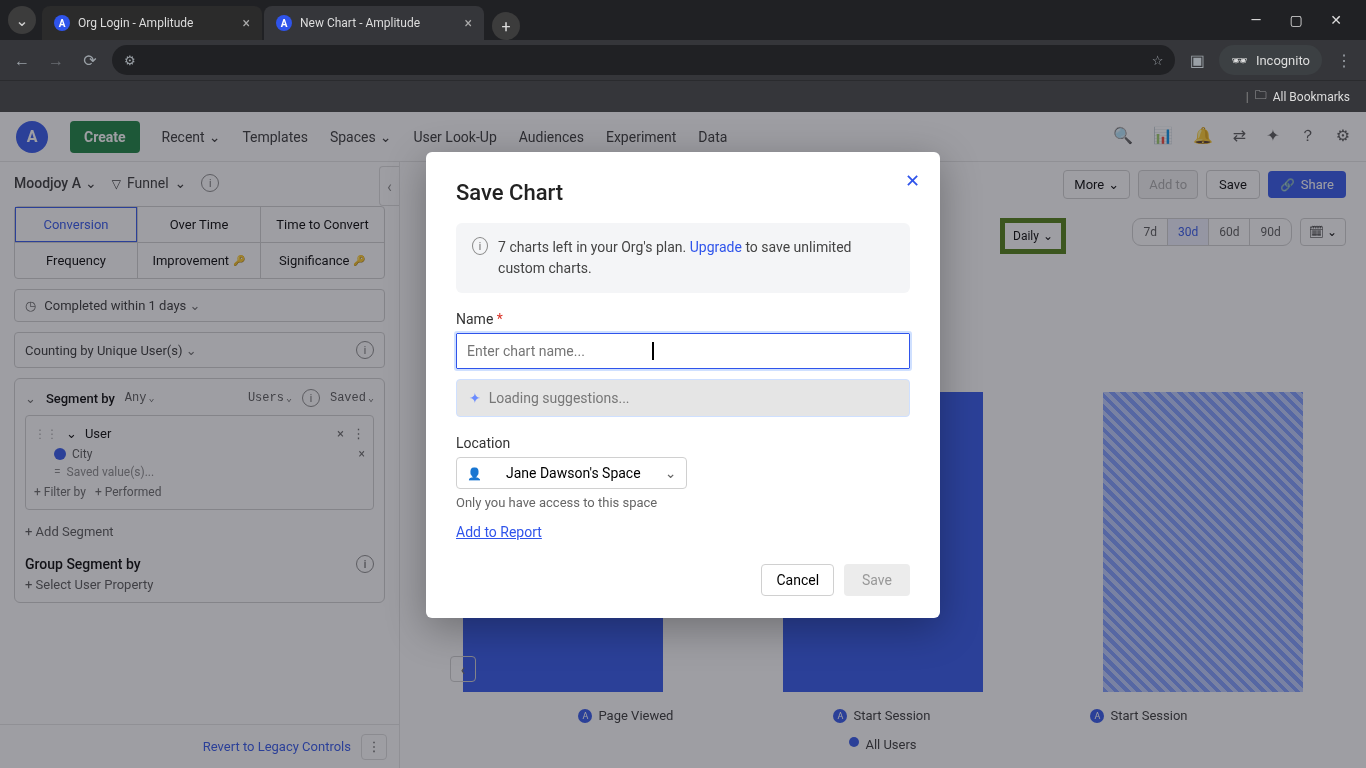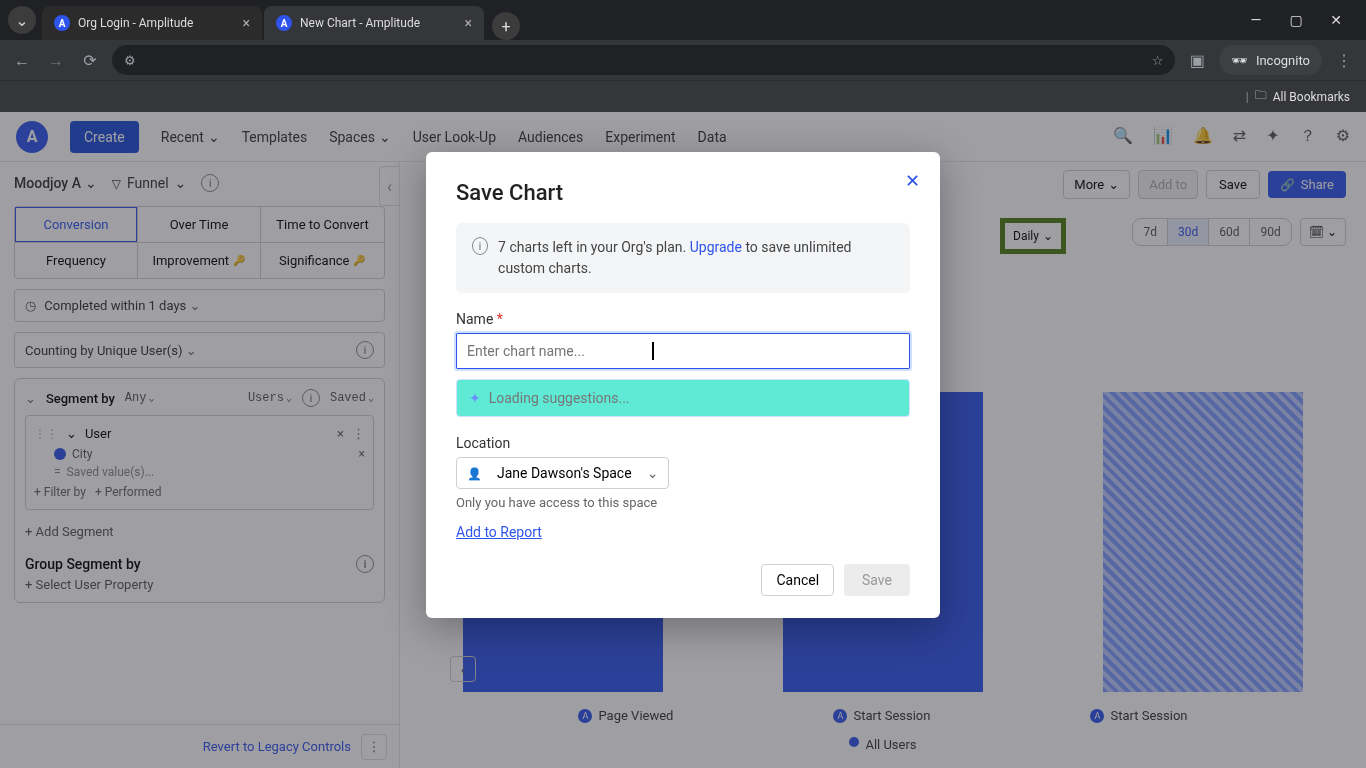--- a/index.html
+++ b/index.html
@@ -24,21 +24,21 @@
 .url-pill { flex:1; height:30px; background:#202124; border-radius:16px; display:flex; align-items:center; padding:0 12px; gap:10px; color:#ccc; font-size:13px; }
 .url-pill .site { color:#9aa0a6; }
 .url-pill .right { margin-left:auto; display:flex; gap:10px; color:#9aa0a6; }
 .incog { background:#3c4043; border-radius:16px; height:30px; display:flex; align-items:center; padding:0 12px; color:#ddd; font-size:13px; gap:8px; }
 .bmkbar { height:32px; background:#35363a; display:flex; align-items:center; justify-content:flex-end; padding:0 16px; color:#ddd; font-size:12px; gap:6px; border-top:1px solid #2a2b2e; }
 
 
 .app { position:absolute; top:112px; left:0; right:0; bottom:0; background:#fff; }
 .topnav { height:50px; border-bottom:1px solid #e5e5e5; display:flex; align-items:center; padding:0 16px; gap:22px; font-size:14px; color:#333; }
 .brand { width:32px; height:32px; border-radius:50%; background:#2f54eb; color:#fff; display:flex; align-items:center; justify-content:center; font-weight:bold; font-size:16px;}
-.btn-create { background:#1d4ed8; color:#fff; border:none; padding:8px 14px; border-radius:4px; font-size:14px; }
+.btn-create { background:#15803d; color:#fff; border:none; padding:8px 14px; border-radius:4px; font-size:14px;font-weight:bold; }
 .nav-item { display:flex; align-items:center; gap:4px; color:#333; }
 .topnav .rt { margin-left:auto; display:flex; gap:20px; color:#555; }
 .rt span { font-size:16px; }
 
 .body { display:flex; height:calc(100% - 50px); }
 .sidebar { width:400px; border-right:1px solid #e5e5e5; padding:12px 14px; overflow:hidden; position:relative; }
 .sb-head { display:flex; align-items:center; gap:14px; font-size:14px; color:#333; margin-bottom:14px; }
 .sb-head .org { font-weight:500; display:flex; align-items:center; gap:4px; }
 .sb-head .ftype { display:flex; align-items:center; gap:6px; border:1px solid transparent; }
 .funnel-ico::before { content:"▽"; font-size:12px; }
@@ -116,23 +116,23 @@
 
 .scrim { position:absolute; inset:0; background:rgba(40,40,50,.45); }
 .modal { position:absolute; top:40px; left:50%; transform:translateX(-50%); width:514px; background:#fff; border-radius:6px; box-shadow:0 10px 40px rgba(0,0,0,.3); padding:28px 30px 22px; }
 .modal h2 { font-size:22px; font-weight:500; color:#222; margin-bottom:18px;}
 .modal .close { position:absolute; top:18px; right:20px; color:#2f54eb; font-size:18px; cursor:pointer;}
 .notice { background:#f4f5f7; border-radius:6px; padding:14px 16px; display:flex; gap:10px; font-size:14px; color:#444; margin-bottom:18px; line-height:1.5;}
 .notice a{color:#2f54eb; text-decoration:none;}
 .flabel { font-size:14px; color:#333; margin-bottom:6px;}
 .flabel .req{color:#d93025;}
 .txt { width:100%; border:1px solid #2f54eb; outline:2px solid #cfe0ff; border-radius:1px; padding:9px 10px; font-size:14px; color:#888; margin-bottom:10px;}
-.sugg { background:#5eead4; border:1px solid #cfe0ff; border-radius:4px; padding:10px 12px; font-size:14px; color:#777; display:flex; align-items:center; gap:8px; margin-bottom:18px;}
+.sugg { background:#e5e5e5; border:1px solid #cfe0ff; border-radius:4px; padding:10px 12px; font-size:14px; color:#777; display:flex; align-items:center; gap:8px; margin-bottom:18px;}
 .sugg .spark::before{content:"✦"; color:#6b8cff;}
-.loc-sel { display:inline-flex; align-items:center; gap:15px; border:1px solid #d0d0d0; border-radius:4px; padding:7px 10px; font-size:14px; margin-bottom:6px;}
+.loc-sel { display:inline-flex; align-items:center; gap:24px; border:1px solid #d0d0d0; border-radius:4px; padding:7px 10px; font-size:14px; margin-bottom:6px;}
 .loc-sel .pers::before{content:"👤"; font-size:12px;}
 .loc-sel .dd::after{content:" ⌄"; color:#666;}
 .hint { font-size:13px; color:#666; margin-bottom:12px;}
 .addrep { color:#2f54eb; font-size:14px; margin-bottom:24px; display:inline-block;}
 .mfoot { display:flex; justify-content:flex-end; gap:10px; }
 .mfoot .cancel{ border:1px solid #d0d0d0; background:#fff; border-radius:4px; padding:7px 14px; font-size:14px;}
 .mfoot .save{ border:none; background:#ececec; color:#999; border-radius:4px; padding:7px 18px; font-size:14px;}
 
 .cursor { position:absolute; width:2px; height:18px; background:#000; }
 </style>

